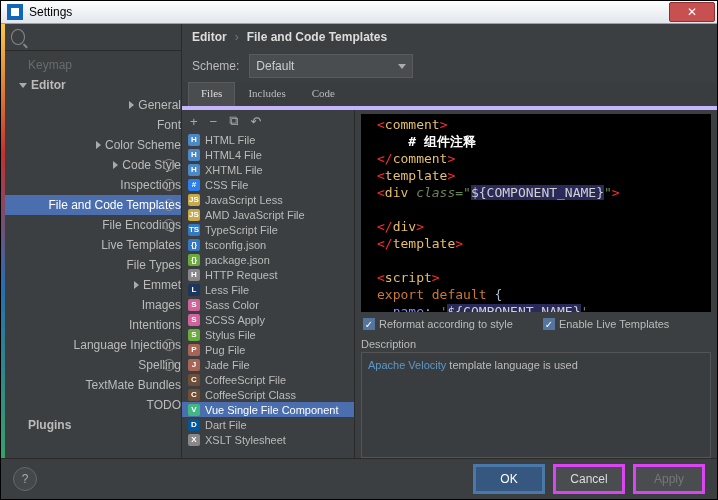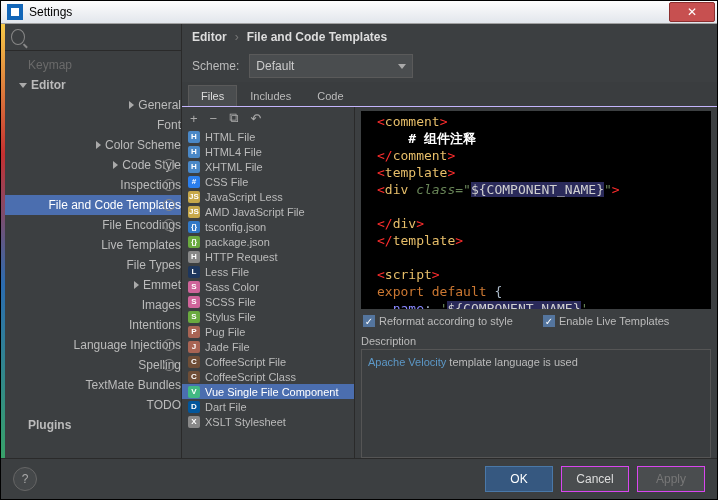--- a/index.html
+++ b/index.html
@@ -41,21 +41,21 @@
   .arrow.down{border-left:4px solid transparent;border-right:4px solid transparent;border-top:5px solid #aaa;}
   .gear{position:absolute;right:6px;width:10px;height:10px;border:1px solid #888;border-radius:50%;}
   
   .main{flex:1;background:var(--bg);display:flex;flex-direction:column;min-width:0;}
   .breadcrumb{height:26px;display:flex;align-items:center;padding:0 10px;gap:8px;font-weight:bold;color:#ddd;}
   .breadcrumb .sep{color:#777;font-weight:normal;}
   .scheme-row{height:32px;display:flex;align-items:center;padding:0 10px;gap:10px;}
   .scheme-select{width:150px;height:22px;background:#4a4d4f;border:1px solid #5a5a5a;display:flex;align-items:center;padding:0 6px;justify-content:space-between;color:#ccc;}
   .scheme-select .tri{width:0;height:0;border-left:4px solid transparent;border-right:4px solid transparent;border-top:5px solid #aaa;}
   
-  .tabs{height:24px;display:flex;align-items:flex-end;padding:0 6px;border-bottom:1px solid #c4b5fd;background:#3a3d3f;}
+  .tabs{height:24px;display:flex;padding:0 6px;border-bottom:4px solid #c4b5fd;background:#3a3d3f;font-family:Liberation Serif, serif;}
   .tab{padding:4px 12px;color:#bbb;border:1px solid transparent;border-bottom:none;font-size:11px;}
   .tab.active{background:#4a4d4f;border-color:#5a5a5a;color:#ddd;}
   
   .content{flex:1;display:flex;min-height:0;}
   .file-pane{width:172px;background:var(--bg);display:flex;flex-direction:column;border-right:1px solid #2a2a2a;}
   .toolbar{height:22px;display:flex;align-items:center;gap:12px;padding:0 8px;color:#aaa;font-size:13px;}
   .file-list{flex:1;overflow:auto;}
   .file-item{display:flex;align-items:center;height:15px;padding:0 6px;gap:5px;font-size:11px;white-space:nowrap;}
   .file-item.sel{background:var(--sel);color:#fff;}
   .fi{width:12px;height:12px;border-radius:2px;flex-shrink:0;display:flex;align-items:center;justify-content:center;font-size:8px;color:#fff;font-weight:bold;}
@@ -73,21 +73,21 @@
   .checks{display:flex;gap:30px;padding:6px 2px;font-size:11px;align-items:center;}
   .check{display:flex;align-items:center;gap:4px;}
   .checkbox{width:12px;height:12px;background:#54759e;display:flex;align-items:center;justify-content:center;color:#fff;font-size:10px;}
   .desc-label{font-size:11px;color:#bbb;padding:2px 0;}
   .desc-box{flex:1;border:1px solid #555;background:#3a3d3f;padding:6px;font-size:11px;min-height:40px;}
   .desc-box a{color:var(--link);text-decoration:none;}
   
   .bottom{height:40px;border-top:1px solid #2a2a2a;display:flex;align-items:center;padding:0 12px;gap:8px;}
   .help{width:22px;height:22px;border:1px solid #666;border-radius:50%;display:flex;align-items:center;justify-content:center;color:#aaa;background:#45484a}
   .spacer{flex:1;}
-  .btn{min-width:66px;height:24px;background:#4a4d4f;border:1px solid #d946ef;display:flex;align-items:center;justify-content:center;font-size:12px;color:#ddd;text-align:right;}
+  .btn{min-width:66px;height:24px;background:#4a4d4f;border:3px solid #d946ef;display:flex;align-items:center;justify-content:center;font-size:12px;color:#ddd;text-align:right;}
   .btn.primary{background:#365880;border-color:#4a78a8;color:#fff;}
   .btn.disabled{color:#777;}
   ::-webkit-scrollbar{width:10px;height:10px}
   ::-webkit-scrollbar-thumb{background:#555;border-radius:5px}
   ::-webkit-scrollbar-track{background:#333}
 </style>
 </head>
 <body>
 
 <div class="window">
@@ -234,20 +234,24 @@
               </div>
               <div class="file-item">
                 <span class="fi" style="background: rgb(199, 168, 74);">JS</span>
                 <span>JavaScript Less</span>
               </div>
               <div class="file-item">
                 <span class="fi" style="background: rgb(199, 168, 74);">JS</span>
                 <span>AMD JavaScript File</span>
               </div>
               <div class="file-item">
+                <span class="fi" style="background: rgb(49, 120, 198);">TS</span>
+                <span>TypeScript File</span>
+              </div>
+              <div class="file-item">
                 <span class="fi" style="background: rgb(49, 120, 198);">{}</span>
                 <span>tsconfig.json</span>
               </div>
               <div class="file-item">
                 <span class="fi" style="background: rgb(106, 170, 63);">{}</span>
                 <span>package.json</span>
               </div>
               <div class="file-item">
                 <span class="fi" style="background: rgb(136, 136, 136);">H</span>
                 <span>HTTP Request</span>
@@ -255,21 +259,21 @@
               <div class="file-item">
                 <span class="fi" style="background: rgb(29, 54, 93);">L</span>
                 <span>Less File</span>
               </div>
               <div class="file-item">
                 <span class="fi" style="background: rgb(207, 100, 154);">S</span>
                 <span>Sass Color</span>
               </div>
               <div class="file-item">
                 <span class="fi" style="background: rgb(207, 100, 154);">S</span>
-                <span>SCSS File</span>
+                <span>SCSS Apply</span>
               </div>
               <div class="file-item">
                 <span class="fi" style="background: rgb(106, 170, 63);">S</span>
                 <span>Stylus File</span>
               </div>
               <div class="file-item">
                 <span class="fi" style="background: rgb(168, 100, 84);">P</span>
                 <span>Pug File</span>
               </div>
               <div class="file-item">

